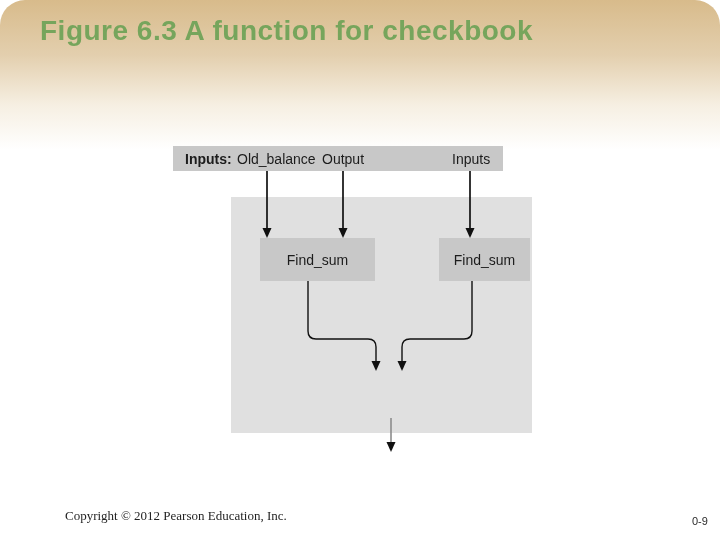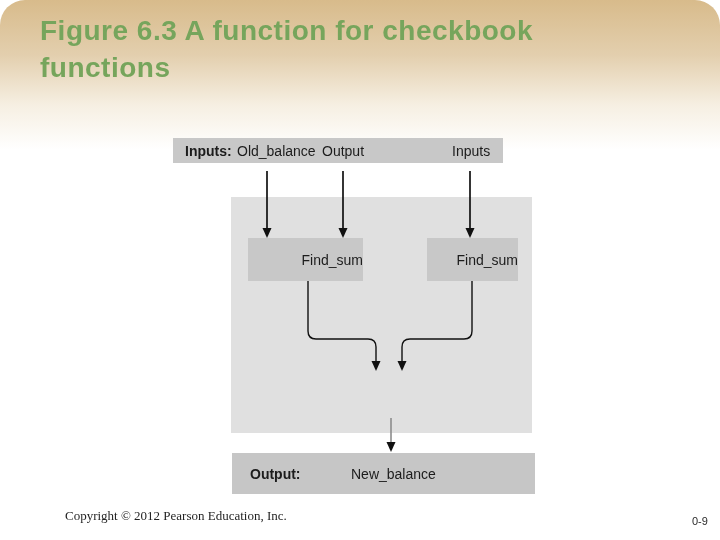--- a/index.html
+++ b/index.html
@@ -22,21 +22,21 @@
     font-size: 28px;
     font-weight: bold;
     color: #76a55c;
     line-height: 37px;
     letter-spacing: 0.5px;
   }
 
   
   .inputs-bar {
     position: absolute;
-    left: 173px; top: 138px;
+    left: 173px; top: 146px;
     width: 330px; height: 25px;
     background: #c8c8c8;
   }
   .inputs-bar span, .output-bar span {
     position: absolute;
     top: 50%;
     transform: translateY(-50%);
     font-size: 14px;
     color: #1c1c1c;
     white-space: nowrap;
@@ -48,23 +48,24 @@
     left: 231px; top: 197px;
     width: 301px; height: 236px;
     background: #e0e0e0;
   }
 
   .node {
     position: absolute;
     background: #c8c8c8;
     display: flex;
     align-items: center;
-    justify-content: flex-end;
+    justify-content: center;
     font-size: 14px;
     color: #1c1c1c;
+    margin-left: 12px;
   }
   .node-sum-left  { left: 248px; top: 238px; width: 115px; height: 43px; }
   .node-sum-right { left: 427px; top: 238px; width: 91px;  height: 43px; }
   .node-diff      { left: 347px; top: 373px; width: 91px;  height: 45px; }
 
   .output-bar {
     position: absolute;
     left: 232px; top: 453px;
     width: 303px; height: 41px;
     background: #c6c6c6;
@@ -93,43 +94,38 @@
     text-align: right;
   }
 </style>
 </head>
 <body>
 
 <div class="slide">
 
   <div class="title">
     <div>Figure 6.3  A function for checkbook</div>
-    <div>functions</div>
   </div>
 
   <div class="panel"></div>
 
   <div class="inputs-bar">
     <span class="lbl-bold" style="left:12px">Inputs:</span>
     <span style="left:64px">Old_balance</span>
     <span style="left:149px">Output</span>
     <span style="left:279px">Inputs</span>
   </div>
 
   <div class="node node-sum-left">
     <span>Find_sum</span>
   </div>
   <div class="node node-sum-right">
     <span>Find_sum</span>
   </div>
 
-  <div class="output-bar">
-    <span class="lbl-bold" style="left:18px">Output:</span>
-    <span style="left:119px">New_balance</span>
-  </div>
 
   <svg class="arrows" width="720" height="540" viewBox="0 0 720 540" xmlns="http://www.w3.org/2000/svg">
 
     <g stroke="#111" stroke-width="1.7" fill="none">
       <path d="M267 171 L267 229"></path>
       <path d="M343 171 L343 229"></path>
       <path d="M470 171 L470 229"></path>
     </g>
     <g fill="#111" stroke="none">
       <polygon points="267,238 262.5,228 271.5,228"></polygon>

